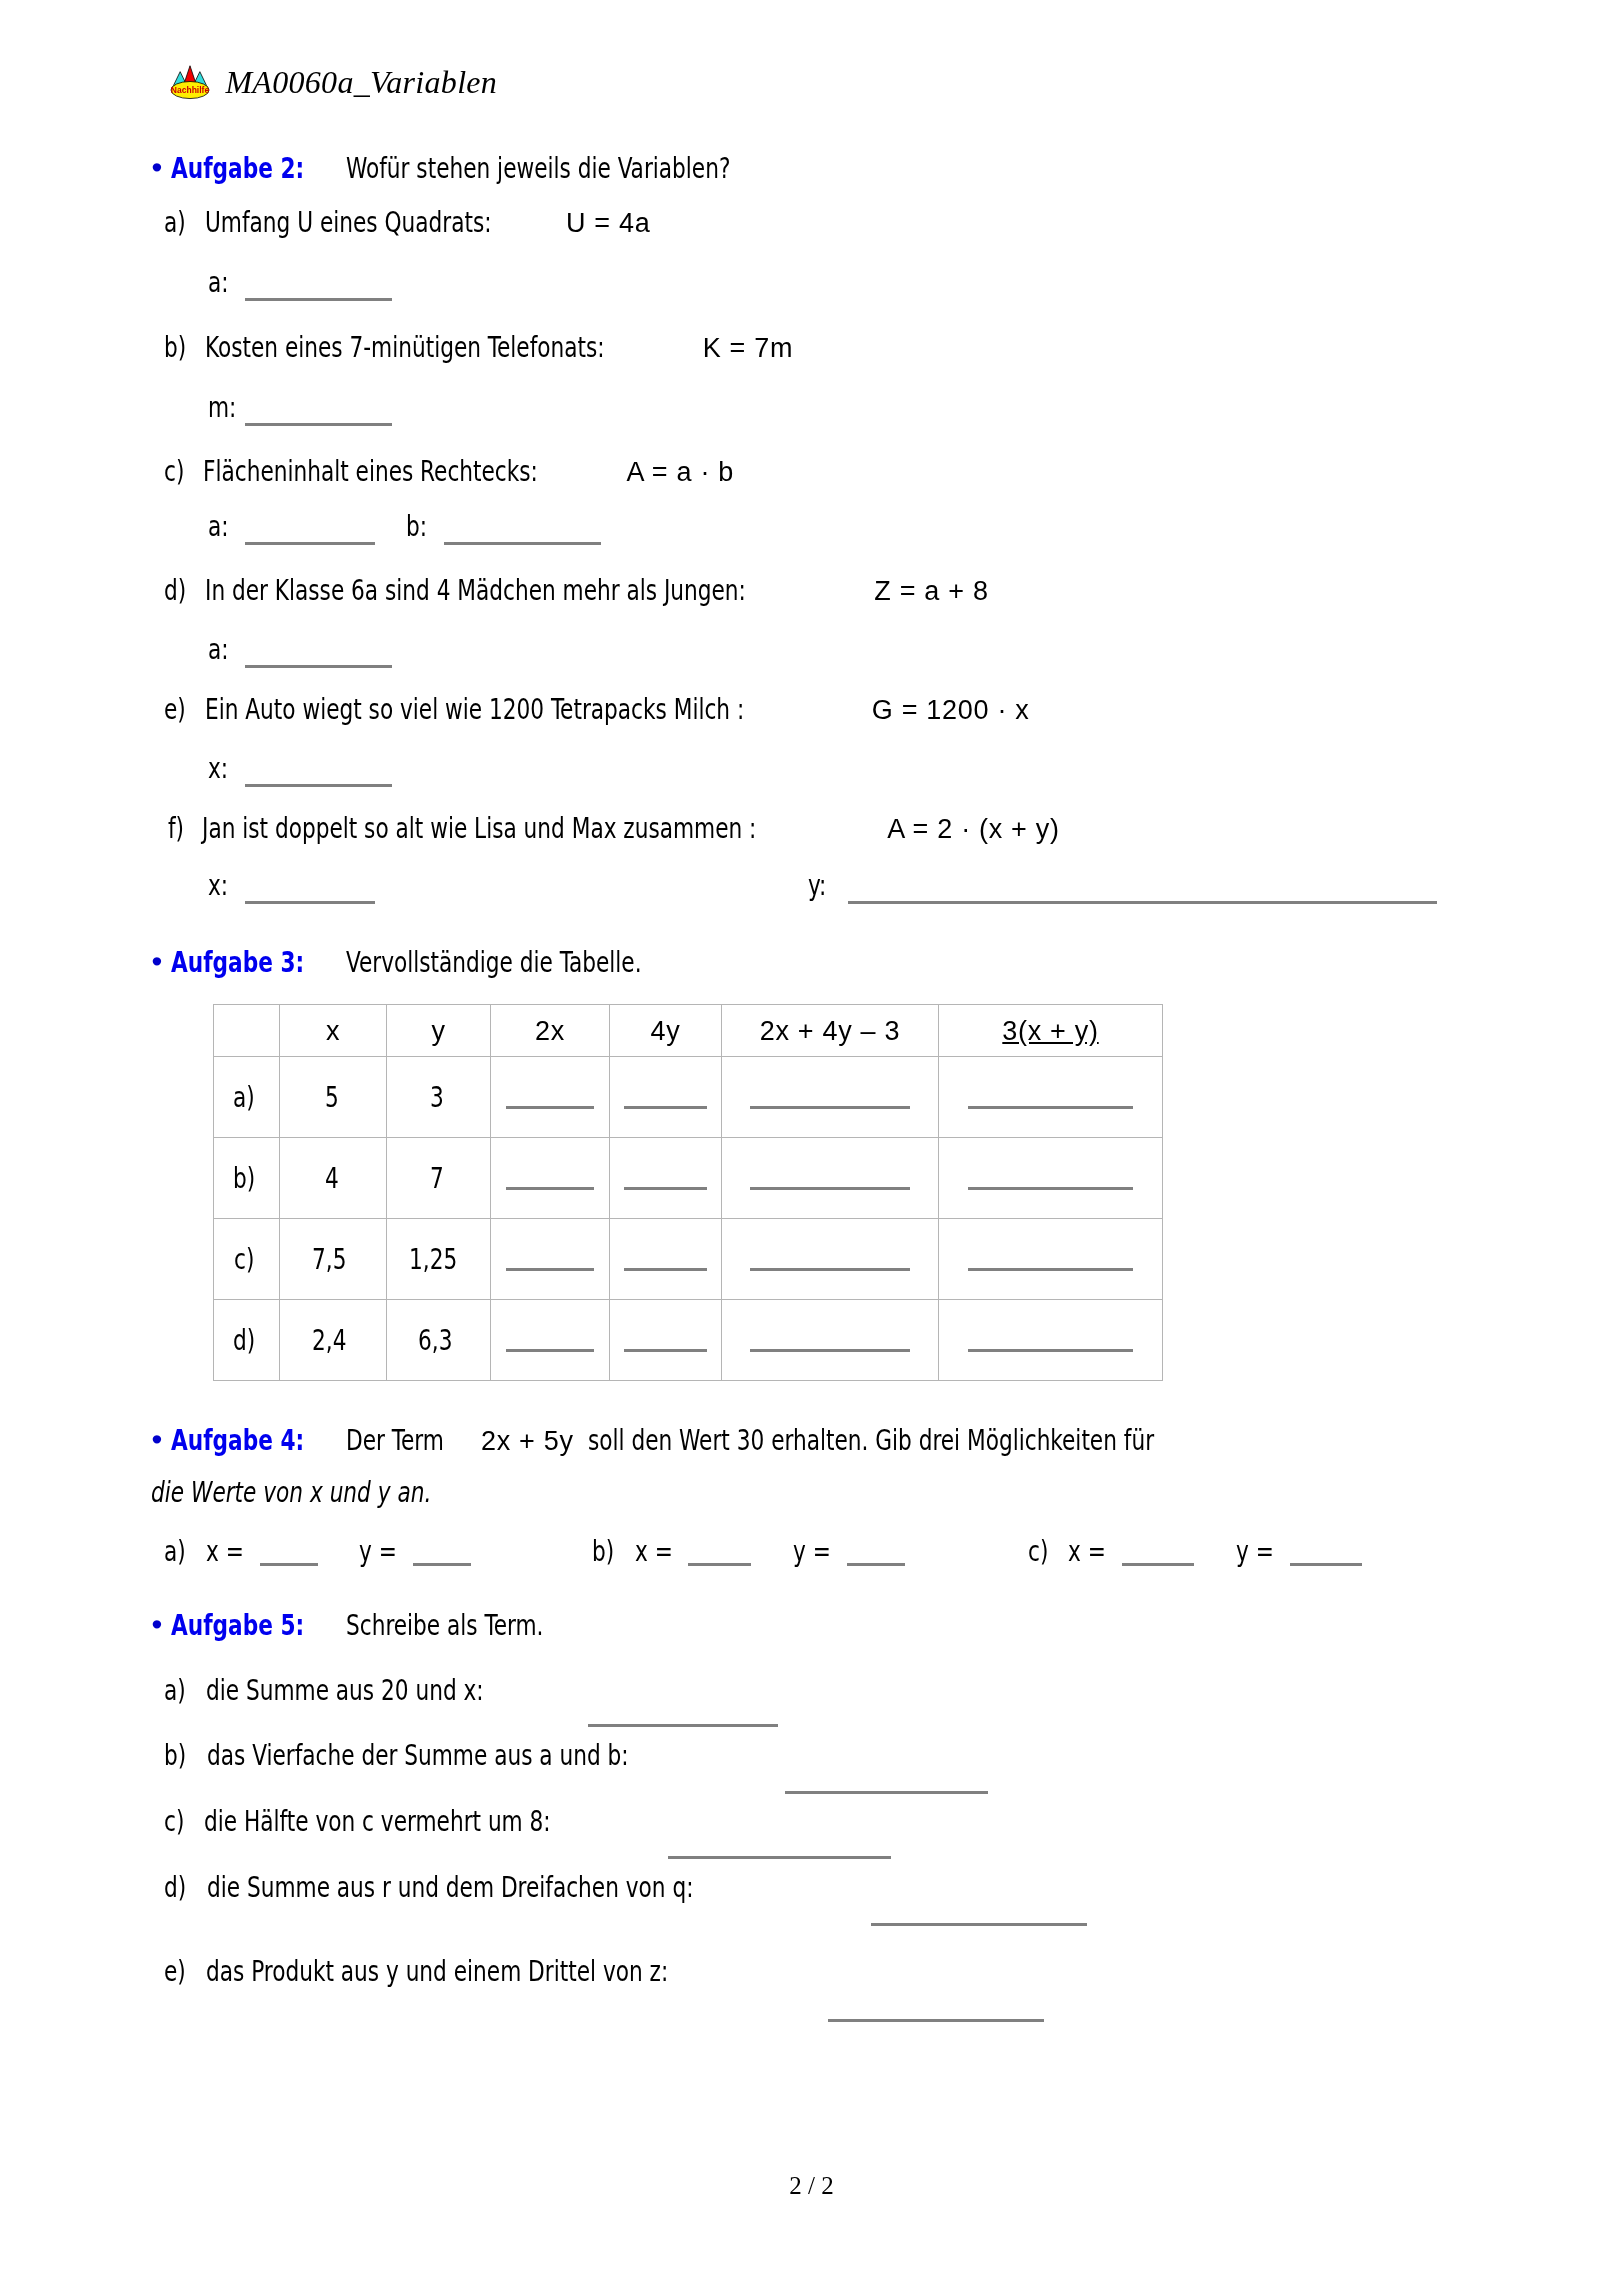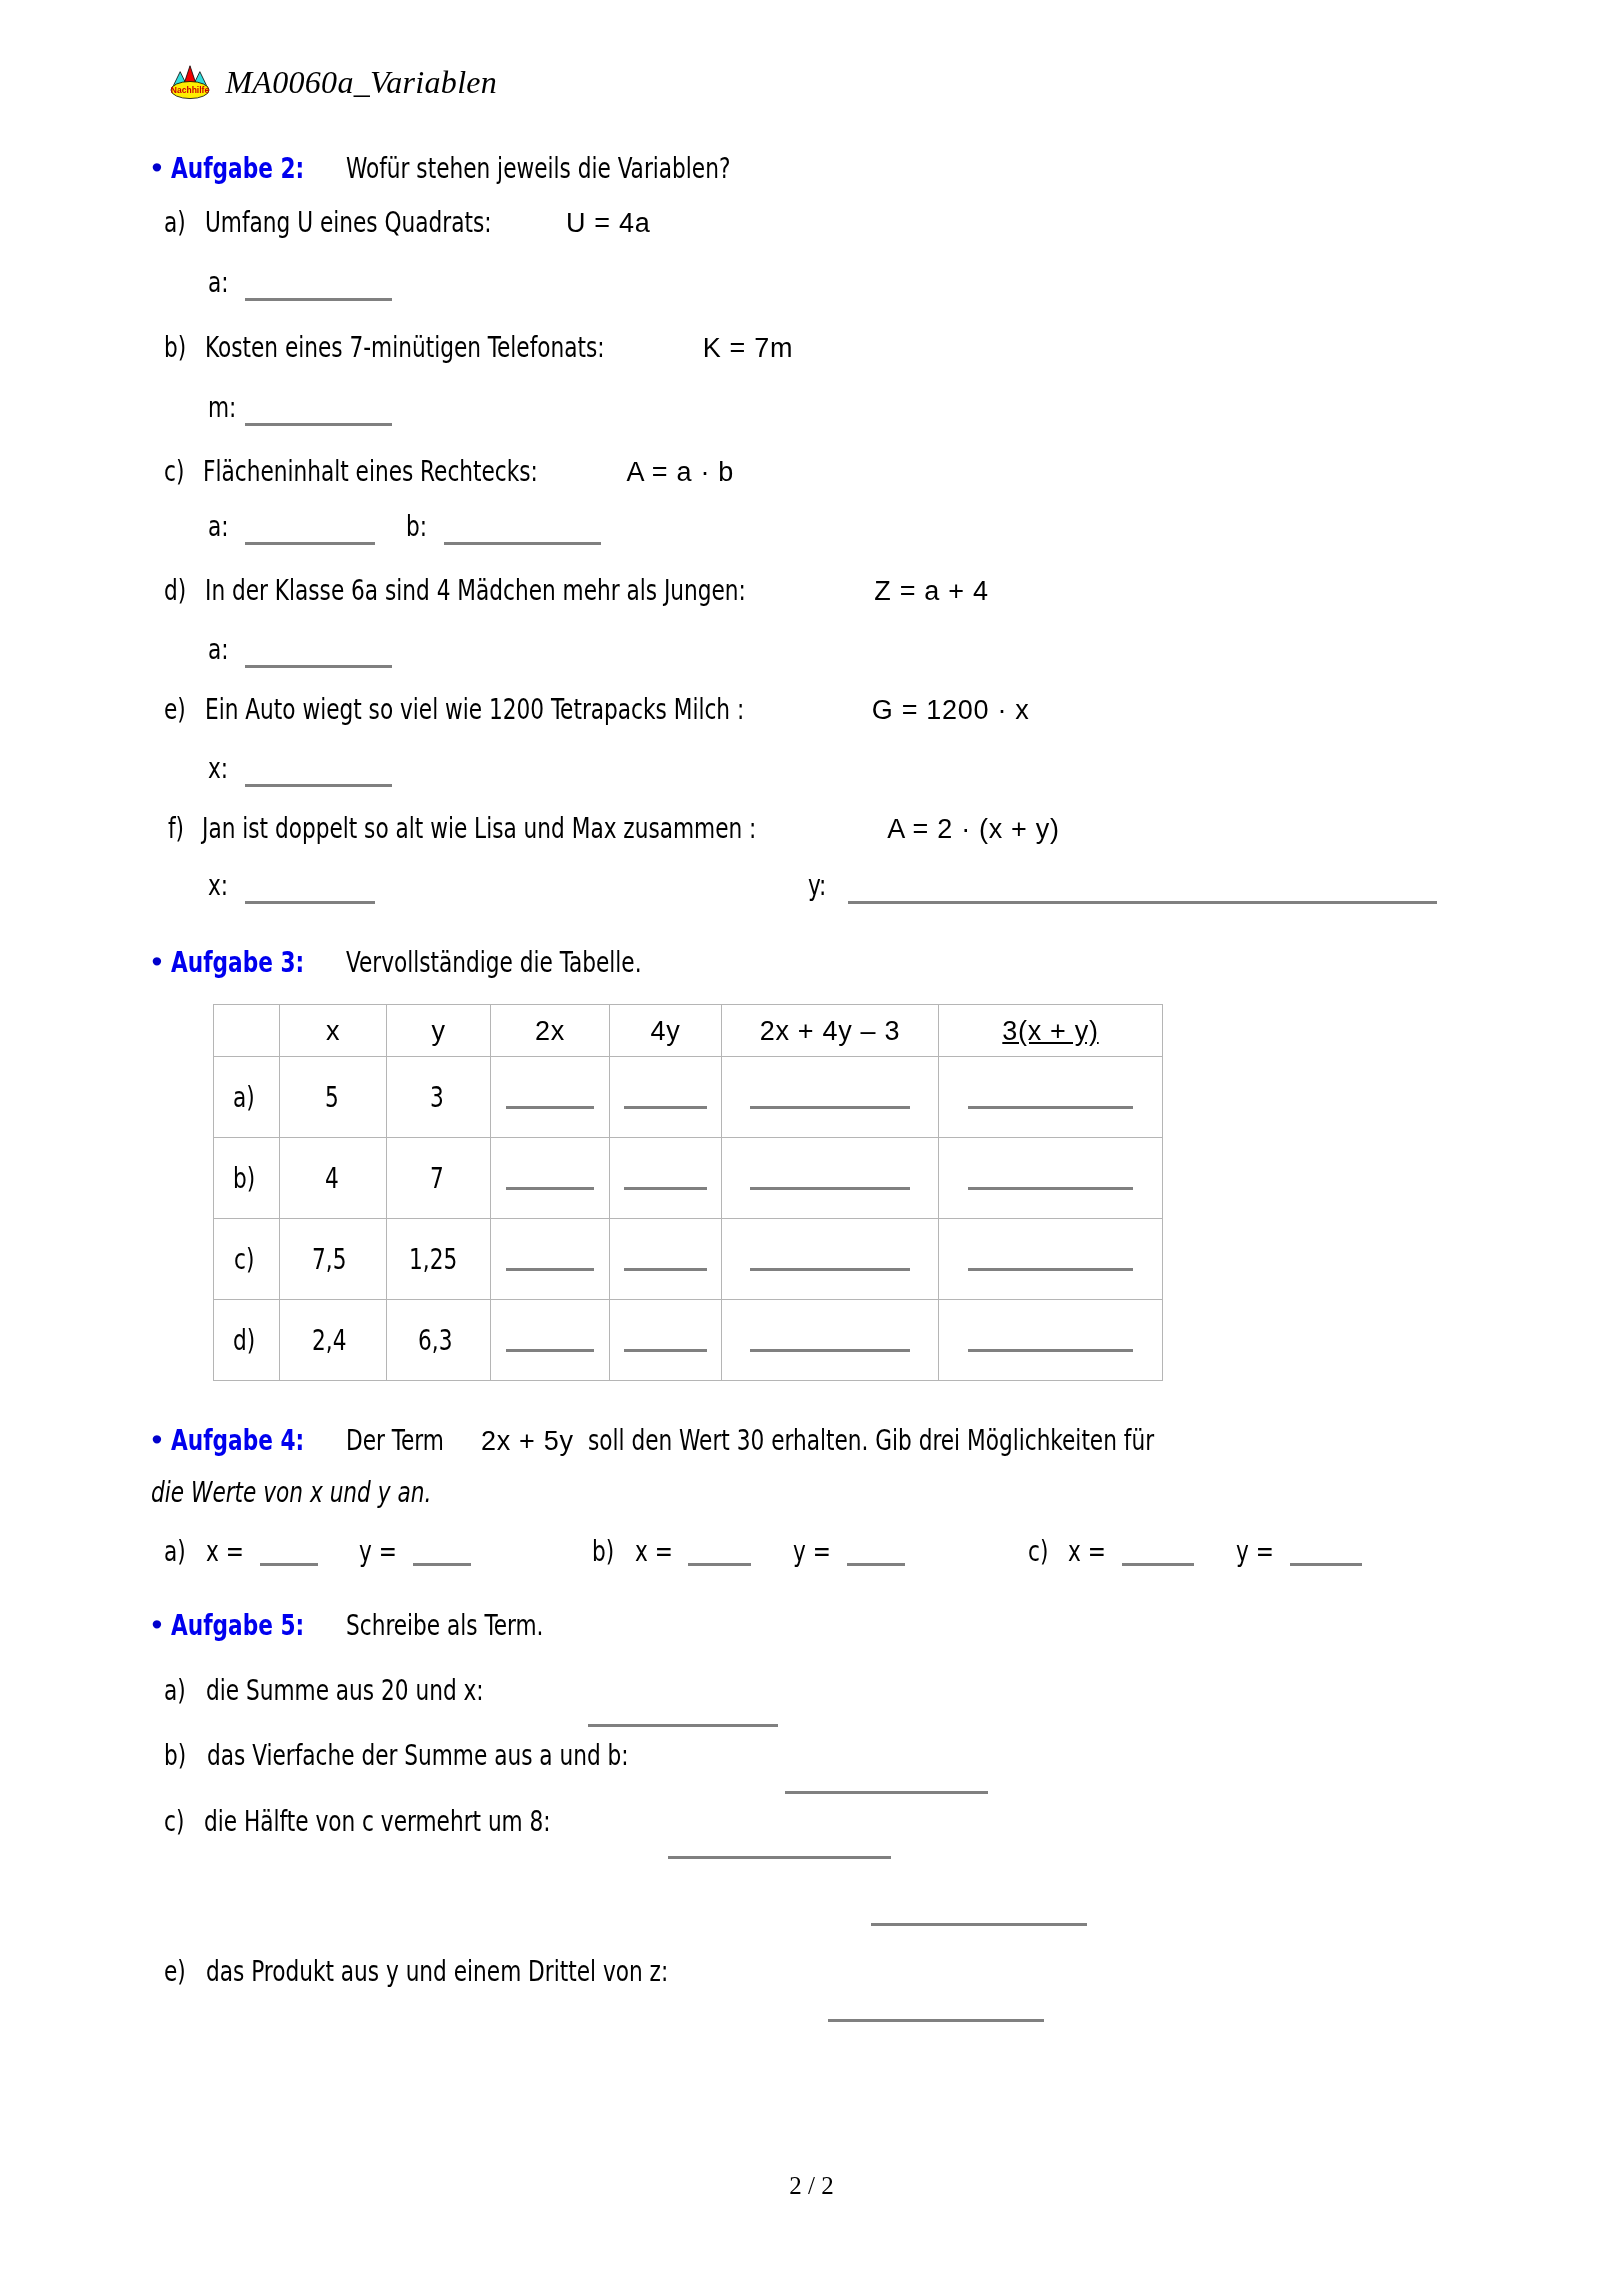--- a/index.html
+++ b/index.html
@@ -151,21 +151,21 @@
   </div>
   <div class="ansline" style="left:245px; top:542px; width:130px;"></div>
   <div class="task" style="left:406px; top:512px;">
     <span class="cond">b:</span>
   </div>
   <div class="ansline" style="left:444px; top:542px; width:157px;"></div>
 
   <div class="task" style="left:164px; top:576px;">
     <span class="cond">d)</span>
     <span class="cond" style="margin-left:6.5px;">In der Klasse 6a sind 4 Mädchen mehr als Jungen:</span>
-    <span class="formula" style="margin-left:9.2px;">Z = a + 4</span>
+    <span class="formula" style="margin-left:9.2px;">Z = a + 8</span>
   </div>
   <div class="task" style="left:208px; top:635px;">
     <span class="cond">a:</span>
   </div>
   <div class="ansline" style="left:245px; top:665px; width:147px;"></div>
 
   <div class="task" style="left:164px; top:695px;">
     <span class="cond">e)</span>
     <span class="cond" style="margin-left:6.5px;">Ein Auto wiegt so viel wie 1200 Tetrapacks Milch :</span>
     <span class="formula" style="margin-left:9.2px;">G = 1200 · x</span>
@@ -346,20 +346,24 @@
     <span class="cond" style="margin-left:7.9px;">das Vierfache der Summe aus a und b:</span>
   </div>
   <div class="ansline" style="left:785px; top:1791px; width:203px;"></div>
 
   <div class="task" style="left:164px; top:1807px;">
     <span class="cond">c)</span>
     <span class="cond" style="margin-left:7.9px;">die Hälfte von c vermehrt um 8:</span>
   </div>
   <div class="ansline" style="left:668px; top:1856px; width:223px;"></div>
 
+  <div class="task" style="left:164px; top:1873px;">
+    <span class="cond">d)</span>
+    <span class="cond" style="margin-left:7.9px;">die Summe aus r und dem Dreifachen von q:</span>
+  </div>
   <div class="ansline" style="left:871px; top:1923px; width:216px;"></div>
 
   <div class="task" style="left:164px; top:1957px;">
     <span class="cond">e)</span>
     <span class="cond" style="margin-left:7.9px;">das Produkt aus y und einem Drittel von z:</span>
   </div>
   <div class="ansline" style="left:828px; top:2019px; width:216px;"></div>
 
   <div class="footer">
     <span>2 / 2</span>

